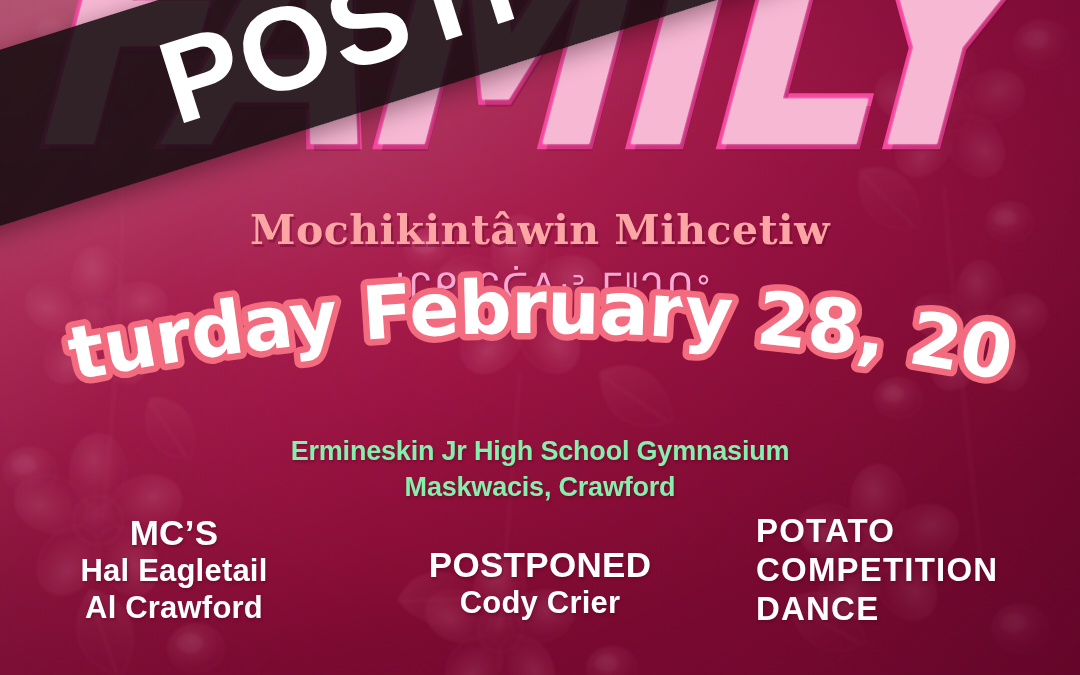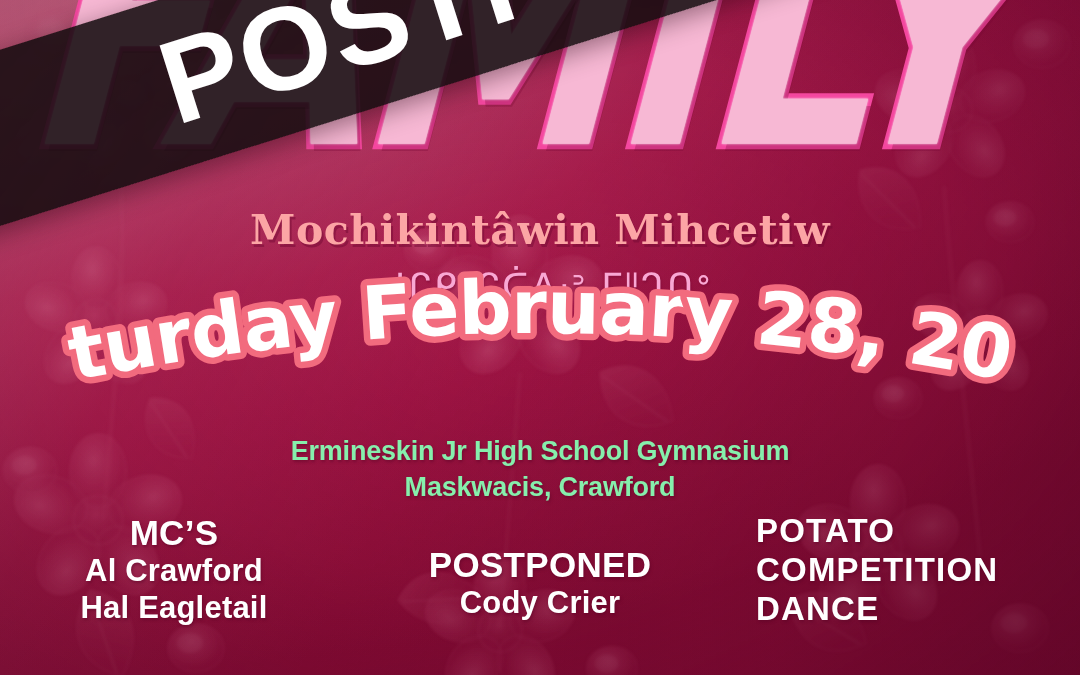--- a/index.html
+++ b/index.html
@@ -347,22 +347,22 @@
 
     <div class="venue">
       <div>Ermineskin Jr High School Gymnasium</div>
       <div>Maskwacis, Crawford</div>
     </div>
 
     <div class="columns">
 
       <div class="col col-mc">
         <span class="head">MC’S</span>
+        <span class="sub">Hal Eagletail</span>
         <span class="sub">Al Crawford</span>
-        <span class="sub">Hal Eagletail</span>
       </div>
 
       <div class="col col-stick">
         <span class="head">POSTPONED</span>
         <span class="sub">Cody Crier</span>
       </div>
 
       <div class="col col-potato">
         <span class="head">POTATO</span>
         <span class="head">COMPETITION</span>

